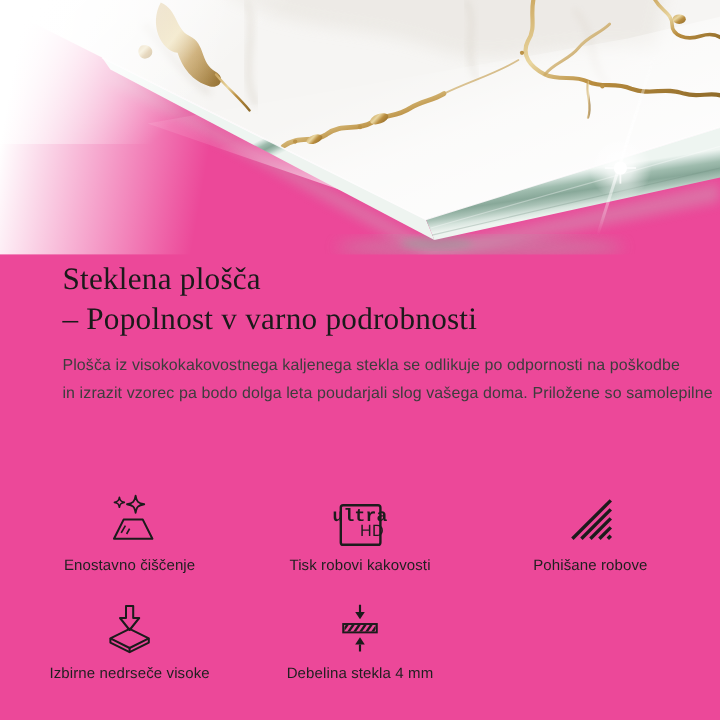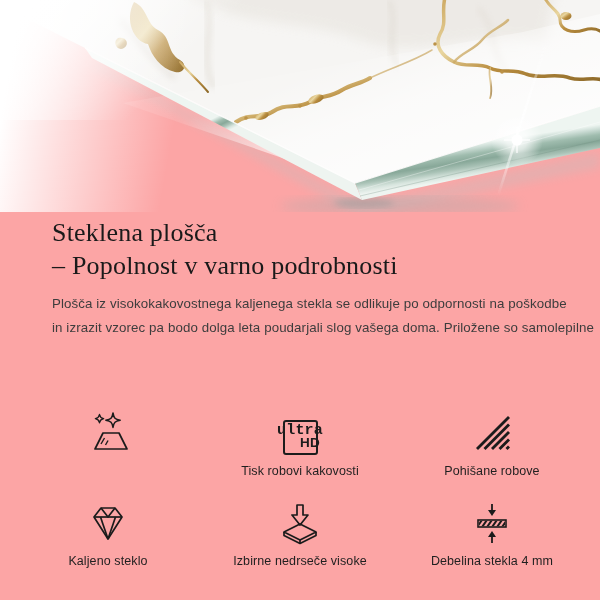--- a/index.html
+++ b/index.html
@@ -1,17 +1,17 @@
 <!DOCTYPE html>
 <html><head>
 <meta charset="utf-8">
 <style>
   html,body{margin:0;padding:0;background:#ffffff;}
   body{width:600px;height:600px;overflow:hidden;font-family:"Liberation Sans",sans-serif;}
-  .stage{position:relative;width:600px;height:600px;background:#fca5a5;}
+  .stage{position:relative;width:600px;height:600px;background:#ec4899;}
 
   
   .hero{position:absolute;top:0;left:0;width:600px;height:212px;}
   .hero svg{display:block;}
   .fade-left{position:absolute;top:0;left:0;width:320px;height:212px;pointer-events:none;
     background:linear-gradient(100deg,#ffffff 6%,rgba(255,255,255,0) 55%);}
   .fade-corner{position:absolute;top:0;left:0;width:260px;height:120px;pointer-events:none;
     background:linear-gradient(135deg,#ffffff 10%,rgba(255,255,255,0) 65%);}
 
   
@@ -28,21 +28,21 @@
     display:grid;grid-template-columns:repeat(3,1fr);row-gap:21px;}
   .feature{display:flex;flex-direction:column;align-items:center;}
   .feature .icon{height:46px;display:flex;align-items:flex-end;justify-content:center;margin-bottom:9px;}
   .feature .label{font-size:12.5px;color:#1f1f1f;letter-spacing:.1px;white-space:nowrap;}
   .icon svg{display:block;}
 
   
   .uhd-box{width:31px;height:31px;border:2px solid #1c1c1c;border-radius:3px;
     display:flex;flex-direction:column;align-items:center;justify-content:center;color:#1c1c1c;}
   .uhd-top{font-size:15px;line-height:10px;font-weight:600;letter-spacing:.2px;font-family:Liberation Mono, monospace;}
-  .uhd-bottom{font-size:13.5px;line-height:14px;font-weight:700;letter-spacing:.3px;margin-left:20px;}
+  .uhd-bottom{font-size:13.5px;line-height:14px;font-weight:400;letter-spacing:.3px;margin-left:20px;}
 </style>
 </head>
 <body>
 
 <div class="stage">
 
   <div class="hero">
     <svg width="600" height="212" viewBox="0 0 600 212" xmlns="http://www.w3.org/2000/svg">
       <defs>
         <linearGradient id="gold" x1="0" y1="0" x2="1" y2="1">
@@ -167,20 +167,21 @@
     <div class="feature">
       <div class="icon">
         <svg width="46" height="44" viewBox="0 0 44 44" fill="none" stroke="#1b1b1b" stroke-width="1.7" stroke-linejoin="round">
           <path d="M9,38 L17,22 L33,22 L41,38 Z"></path>
           <path d="M15,33 L18.5,27" stroke-width="1.4"></path>
           <path d="M19.5,34 L22,29.5" stroke-width="1.4"></path>
           <path d="M27,2 C27.9,7.2 29,8.3 34.2,9.2 C29,10.1 27.9,11.2 27,16.4 C26.1,11.2 25,10.1 19.8,9.2 C25,8.3 26.1,7.2 27,2 Z" stroke-width="1.5"></path>
           <path d="M13.5,3.5 C14,6.3 14.8,7.1 17.6,7.6 C14.8,8.1 14,8.9 13.5,11.7 C13,8.9 12.2,8.1 9.4,7.6 C12.2,7.1 13,6.3 13.5,3.5 Z" stroke-width="1.4"></path>
         </svg>
       </div>
+      <div class="label">Enostavno čiščenje</div>
     </div>
 
     <div class="feature">
       <div class="icon">
         <div class="uhd-box">
           <div class="uhd-top">ultra</div>
           <div class="uhd-bottom">HD</div>
         </div>
       </div>
       <div class="label">Tisk robovi kakovosti</div>
@@ -192,32 +193,20 @@
           <line x1="7" y1="38" x2="39" y2="6"></line>
           <line x1="14.5" y1="38" x2="39" y2="13.5"></line>
           <line x1="22" y1="38" x2="39" y2="21"></line>
           <line x1="29.5" y1="38" x2="39" y2="28.5"></line>
           <line x1="36.5" y1="38" x2="39" y2="35.5"></line>
         </svg>
       </div>
       <div class="label">Pohišane robove</div>
     </div>
 
-    <div class="feature">
-      <div class="icon">
-        <svg width="46" height="44" viewBox="0 0 44 44" fill="none" stroke="#1b1b1b" stroke-width="1.7" stroke-linejoin="round">
-          <path d="M8,16 L15,7 L29,7 L36,16 L22,38 Z"></path>
-          <line x1="8" y1="16" x2="36" y2="16"></line>
-          <path d="M15,7 L22,16 L29,7"></path>
-          <path d="M14.5,16 L22,38"></path>
-          <path d="M29.5,16 L22,38"></path>
-        </svg>
-      </div>
-      <div class="label">Kaljeno steklo</div>
-    </div>
 
     <div class="feature">
       <div class="icon">
         <svg width="46" height="44" viewBox="0 0 44 44" fill="none" stroke="#1b1b1b" stroke-width="1.7" stroke-linejoin="round">
           <path d="M19,4 L25,4 L25,14 L30,14 L22,24 L14,14 L19,14 Z"></path>
           <path d="M6,31 L22,23 L38,31 L22,39 Z"></path>
           <path d="M6,31 L6,34.5 L22,42.5 L38,34.5 L38,31"></path>
           <line x1="22" y1="39" x2="22" y2="42.5"></line>
         </svg>
       </div>

